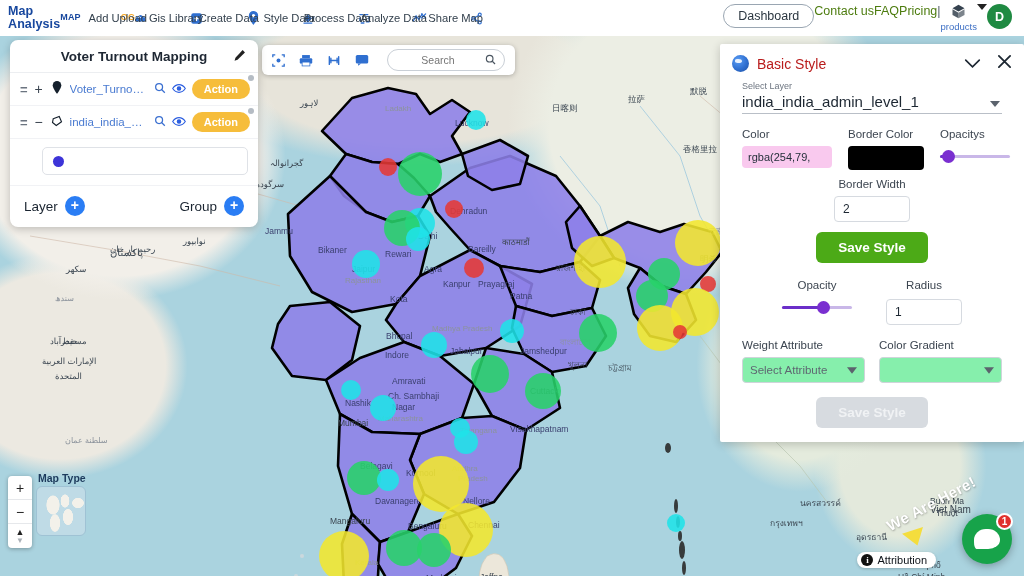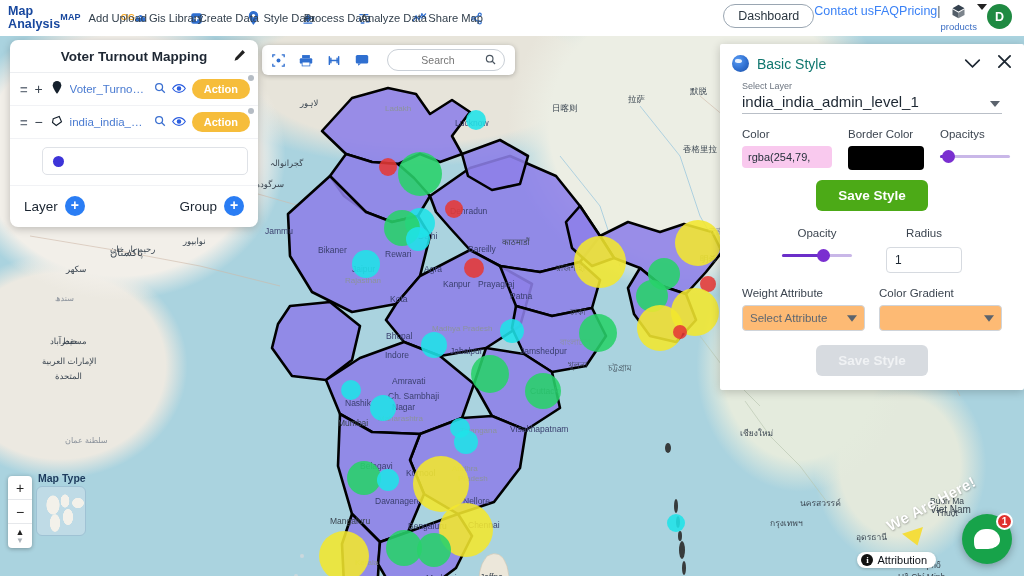--- a/index.html
+++ b/index.html
@@ -28,21 +28,21 @@
     padding: 1px 9px; cursor: pointer; min-width: 56px;
   }
   .nav-item .ico { height: 15px; display: flex; align-items: center; color: #2f6fd0; }
   .nav-item .lbl { font-size: 11.2px; color: #33404d; margin-top: 1px; white-space: nowrap; }
 
   .nav-right { margin-left: auto; display: flex; align-items: flex-start; padding-right: 4px; }
   .dash-btn {
     border: 1px solid #9aa6b2; border-radius: 14px; padding: 4px 14px;
     font-size: 12.5px; color: #2b3640; background: #fff; cursor: pointer;
   }
-  .nav-link { font-size: 12.5px; color: #3b82f6; cursor: pointer; }
+  .nav-link { font-size: 12.5px; color: #4d7c0f; cursor: pointer; }
   .nav-sep { font-size: 12.5px; color: #56606a; }
   .products {
     display: flex; flex-direction: column; align-items: center; cursor: pointer; line-height: 1;
   }
   .products .cube { font-size: 14px; color: #35424f; }
   .products .plabel { font-size: 9.5px; color: #3d6fc4; margin-top: 1px; }
   .caret-dn { width:0;height:0;border-left:5px solid transparent;border-right:5px solid transparent;border-top:6px solid #222; cursor:pointer; }
   .avatar {
     width: 25px; height: 25px; border-radius: 50%; background: #1f8a42;
     color: #fff; font-size: 12.5px; font-weight: bold;
@@ -147,21 +147,21 @@
   .sp-head { display: flex; align-items: center; padding: 10px 12px 8px 12px; gap: 8px; }
   .sp-globe {
     width: 17px; height: 17px; border-radius: 50%;
     background: radial-gradient(circle at 35% 32%, #5a9df5 0%, #2f6fd0 55%, #1f4f9e 100%);
     position: relative; flex: none;
   }
   .sp-globe:after {
     content: ""; position: absolute; left: 3px; top: 4px; width: 7px; height: 4px;
     background: #e8f1fd; border-radius: 40% 60% 50% 40%;
   }
-  .sp-title { font-size: 14px; color: #0f766e; flex: 1; }
+  .sp-title { font-size: 14px; color: #b91c1c; flex: 1; }
   .sp-chevron { font-size: 15px; color: #1d2732; cursor: pointer; }
   .sp-close { font-size: 16px; color: #1d2732; cursor: pointer; margin-left: 8px; }
 
   .sp-body { padding: 0 22px; }
   .field-underline {
     border-bottom: 1px solid #b9bfc7; padding-bottom: 3px; margin-bottom: 14px; position: relative;
   }
   .field-label-sm { font-size: 9px; color: #6d7580; margin-bottom: 2px; }
   .field-value { font-size: 15px; color: #1d2732; }
   .sel-caret {
@@ -189,21 +189,21 @@
   .save-green {
     background: #4caa17; color: #fff; border: none; border-radius: 6px;
     font-size: 13.5px; font-weight: bold; padding: 8px 22px; cursor: pointer;
   }
   .save-gray {
     background: #d7dbe0; color: #f0f2f4; border: none; border-radius: 6px;
     font-size: 13.5px; font-weight: bold; padding: 8px 22px; cursor: not-allowed;
   }
   .sel-box {
     border: 1px solid #cfd4da; border-radius: 4px; height: 26px; display: flex;
-    align-items: center; justify-content: space-between; padding: 0 7px; background: #fdba74; cursor: pointer;
+    align-items: center; justify-content: space-between; padding: 0 7px; background: #86efac; cursor: pointer;
   }
   .sel-box span { font-size: 11.5px; color: #5e6771; }
 
   
   .zoom-ctl {
     position: absolute; left: 8px; bottom: 28px; width: 24px;
     background: #fff; border-radius: 4px; box-shadow: 0 1px 4px rgba(0,0,0,.3);
     z-index: 35; overflow: hidden;
   }
   .zoom-ctl div {
@@ -720,20 +720,24 @@
         <div>
           <div class="col-lbl">Opacitys</div>
           <div class="slider" id="opacitys-slider">
             <span class="track"></span>
             <span class="fill" style="width: 12%;"></span>
             <span class="knob" style="left: calc(12% - 6px);"></span>
           </div>
         </div>
       </div>
 
+      <div class="centered" style="margin-top:8px;">
+        <div class="col-lbl">Border Width</div>
+        <input class="num-input" id="border-width-input" value="2" style="">
+      </div>
 
       <div class="centered" style="margin-top:10px;">
         <button class="save-green">Save Style</button>
       </div>
 
       <div class="row3" style="margin-top:16px; justify-content:center; gap:34px;">
         <div class="centered">
           <div class="col-lbl">Opacity</div>
           <div class="slider" id="opacity-slider" style="margin-top:4px;">
             <span class="track"></span>

